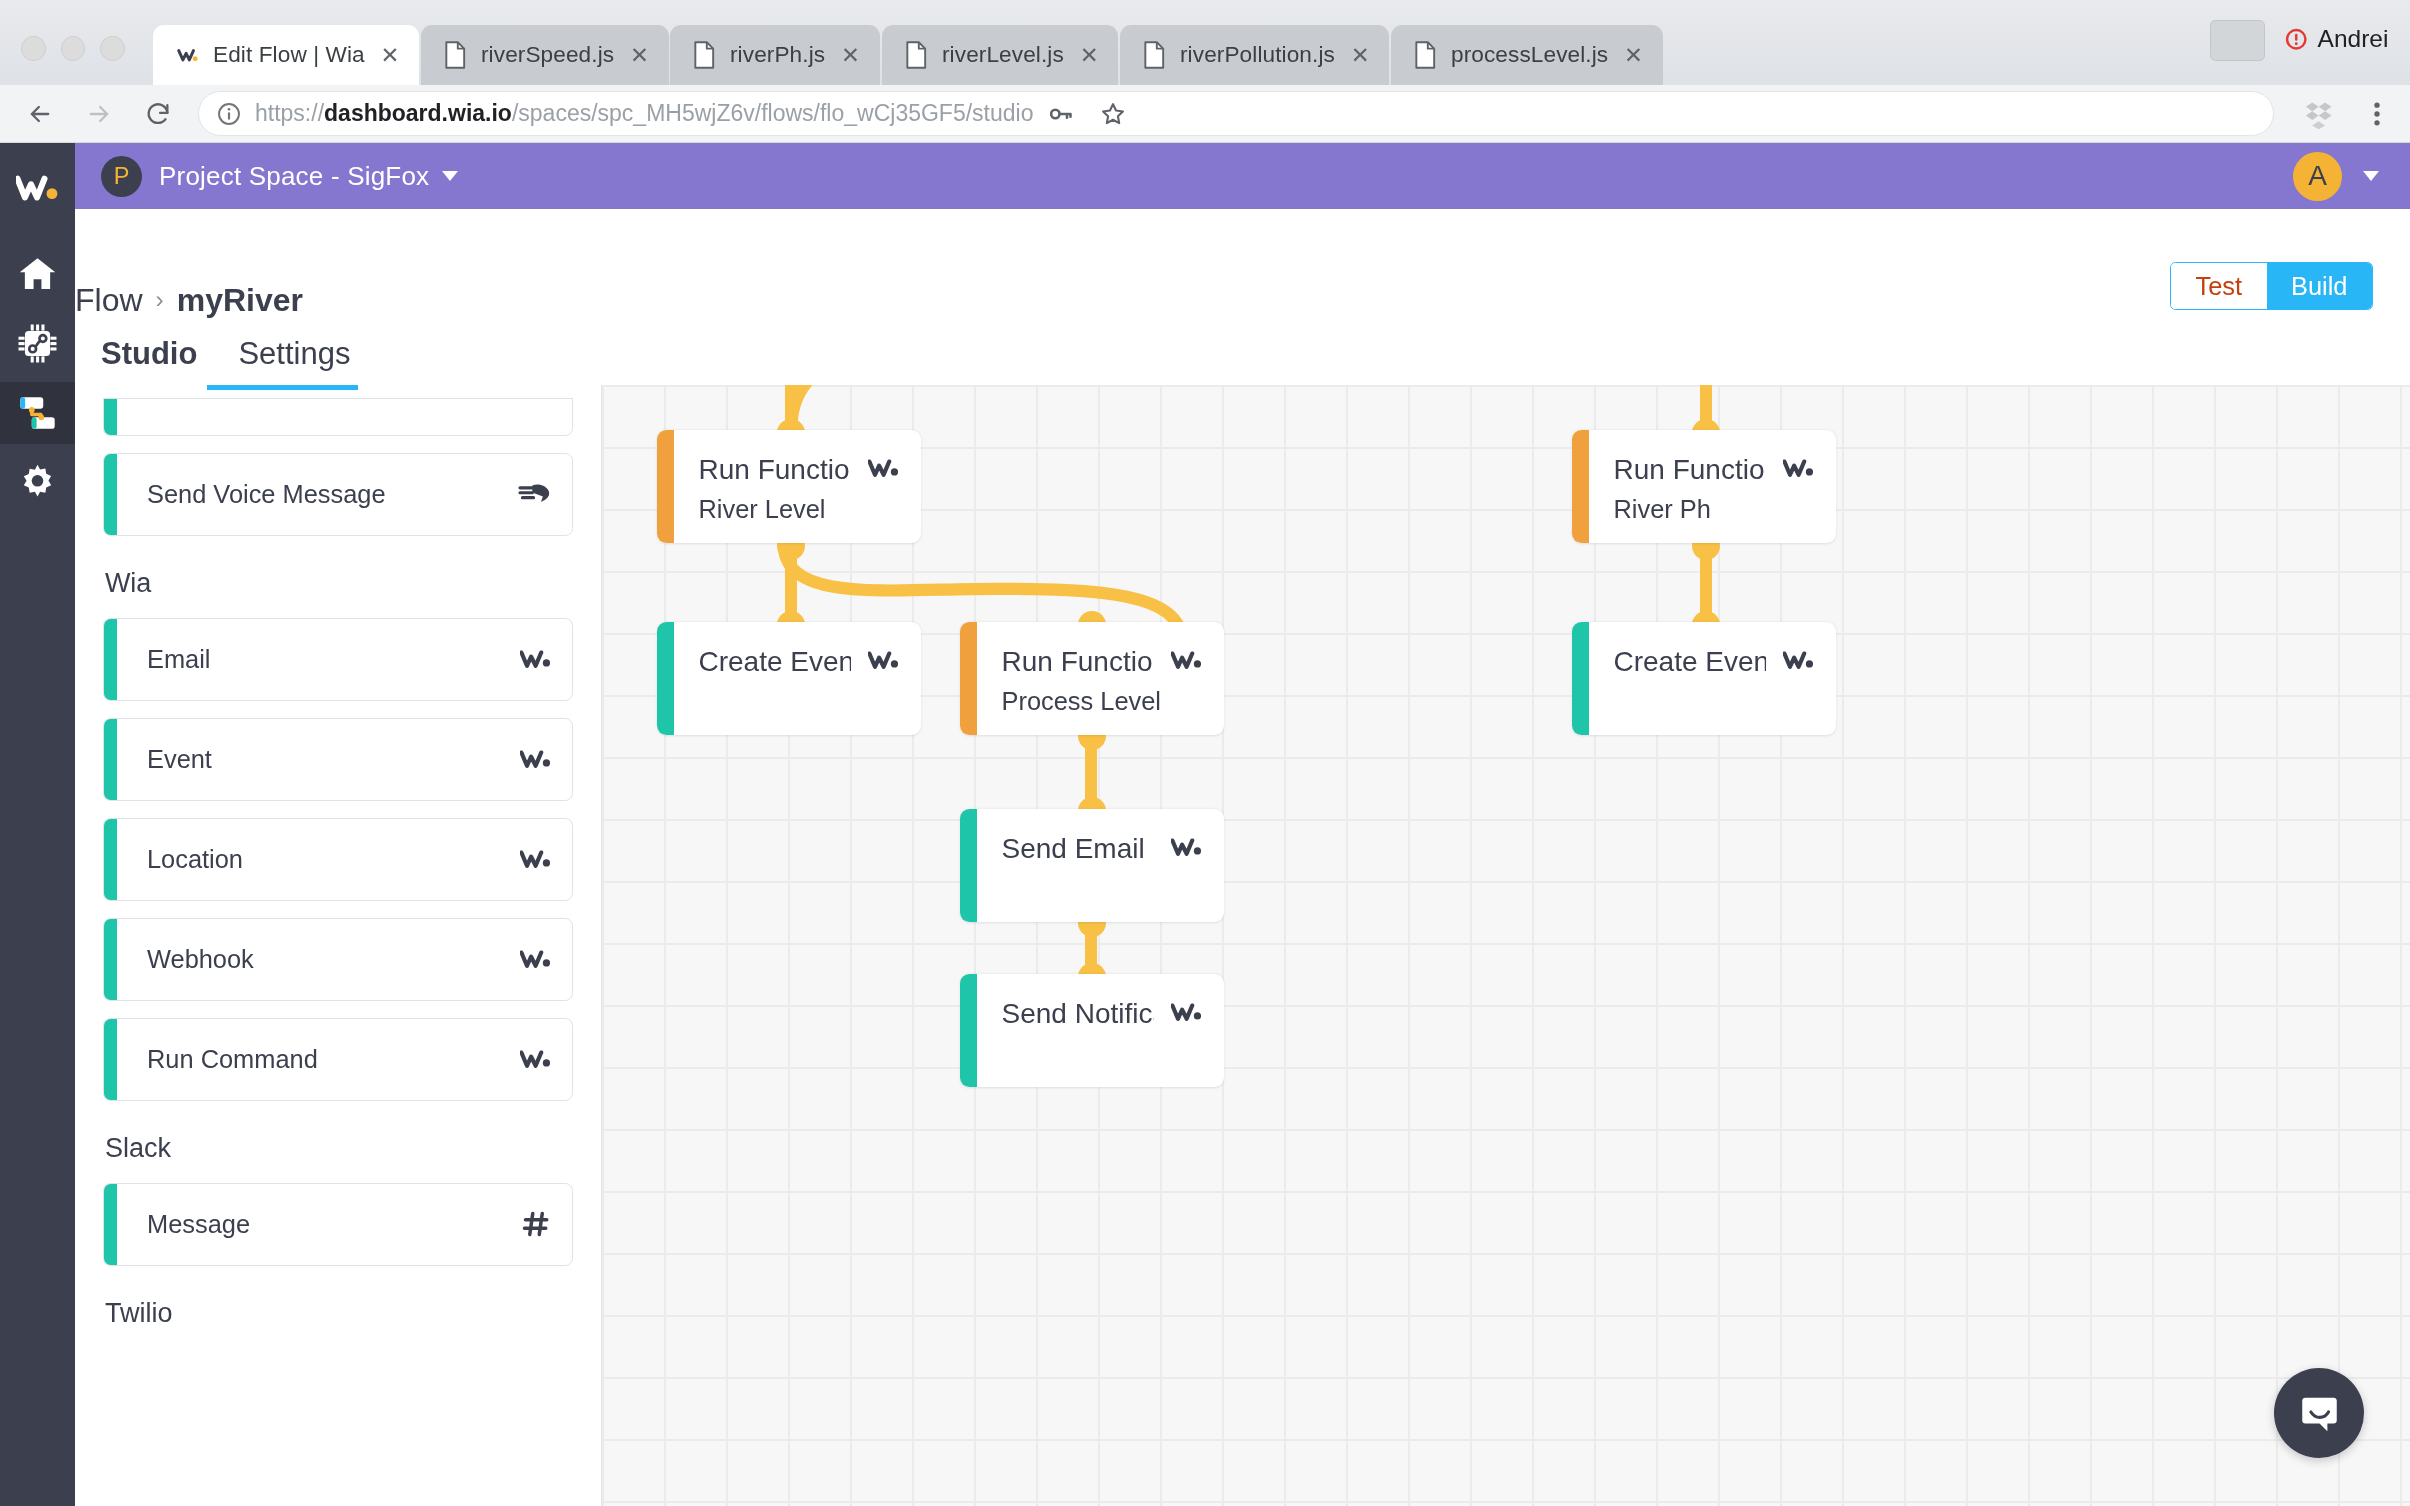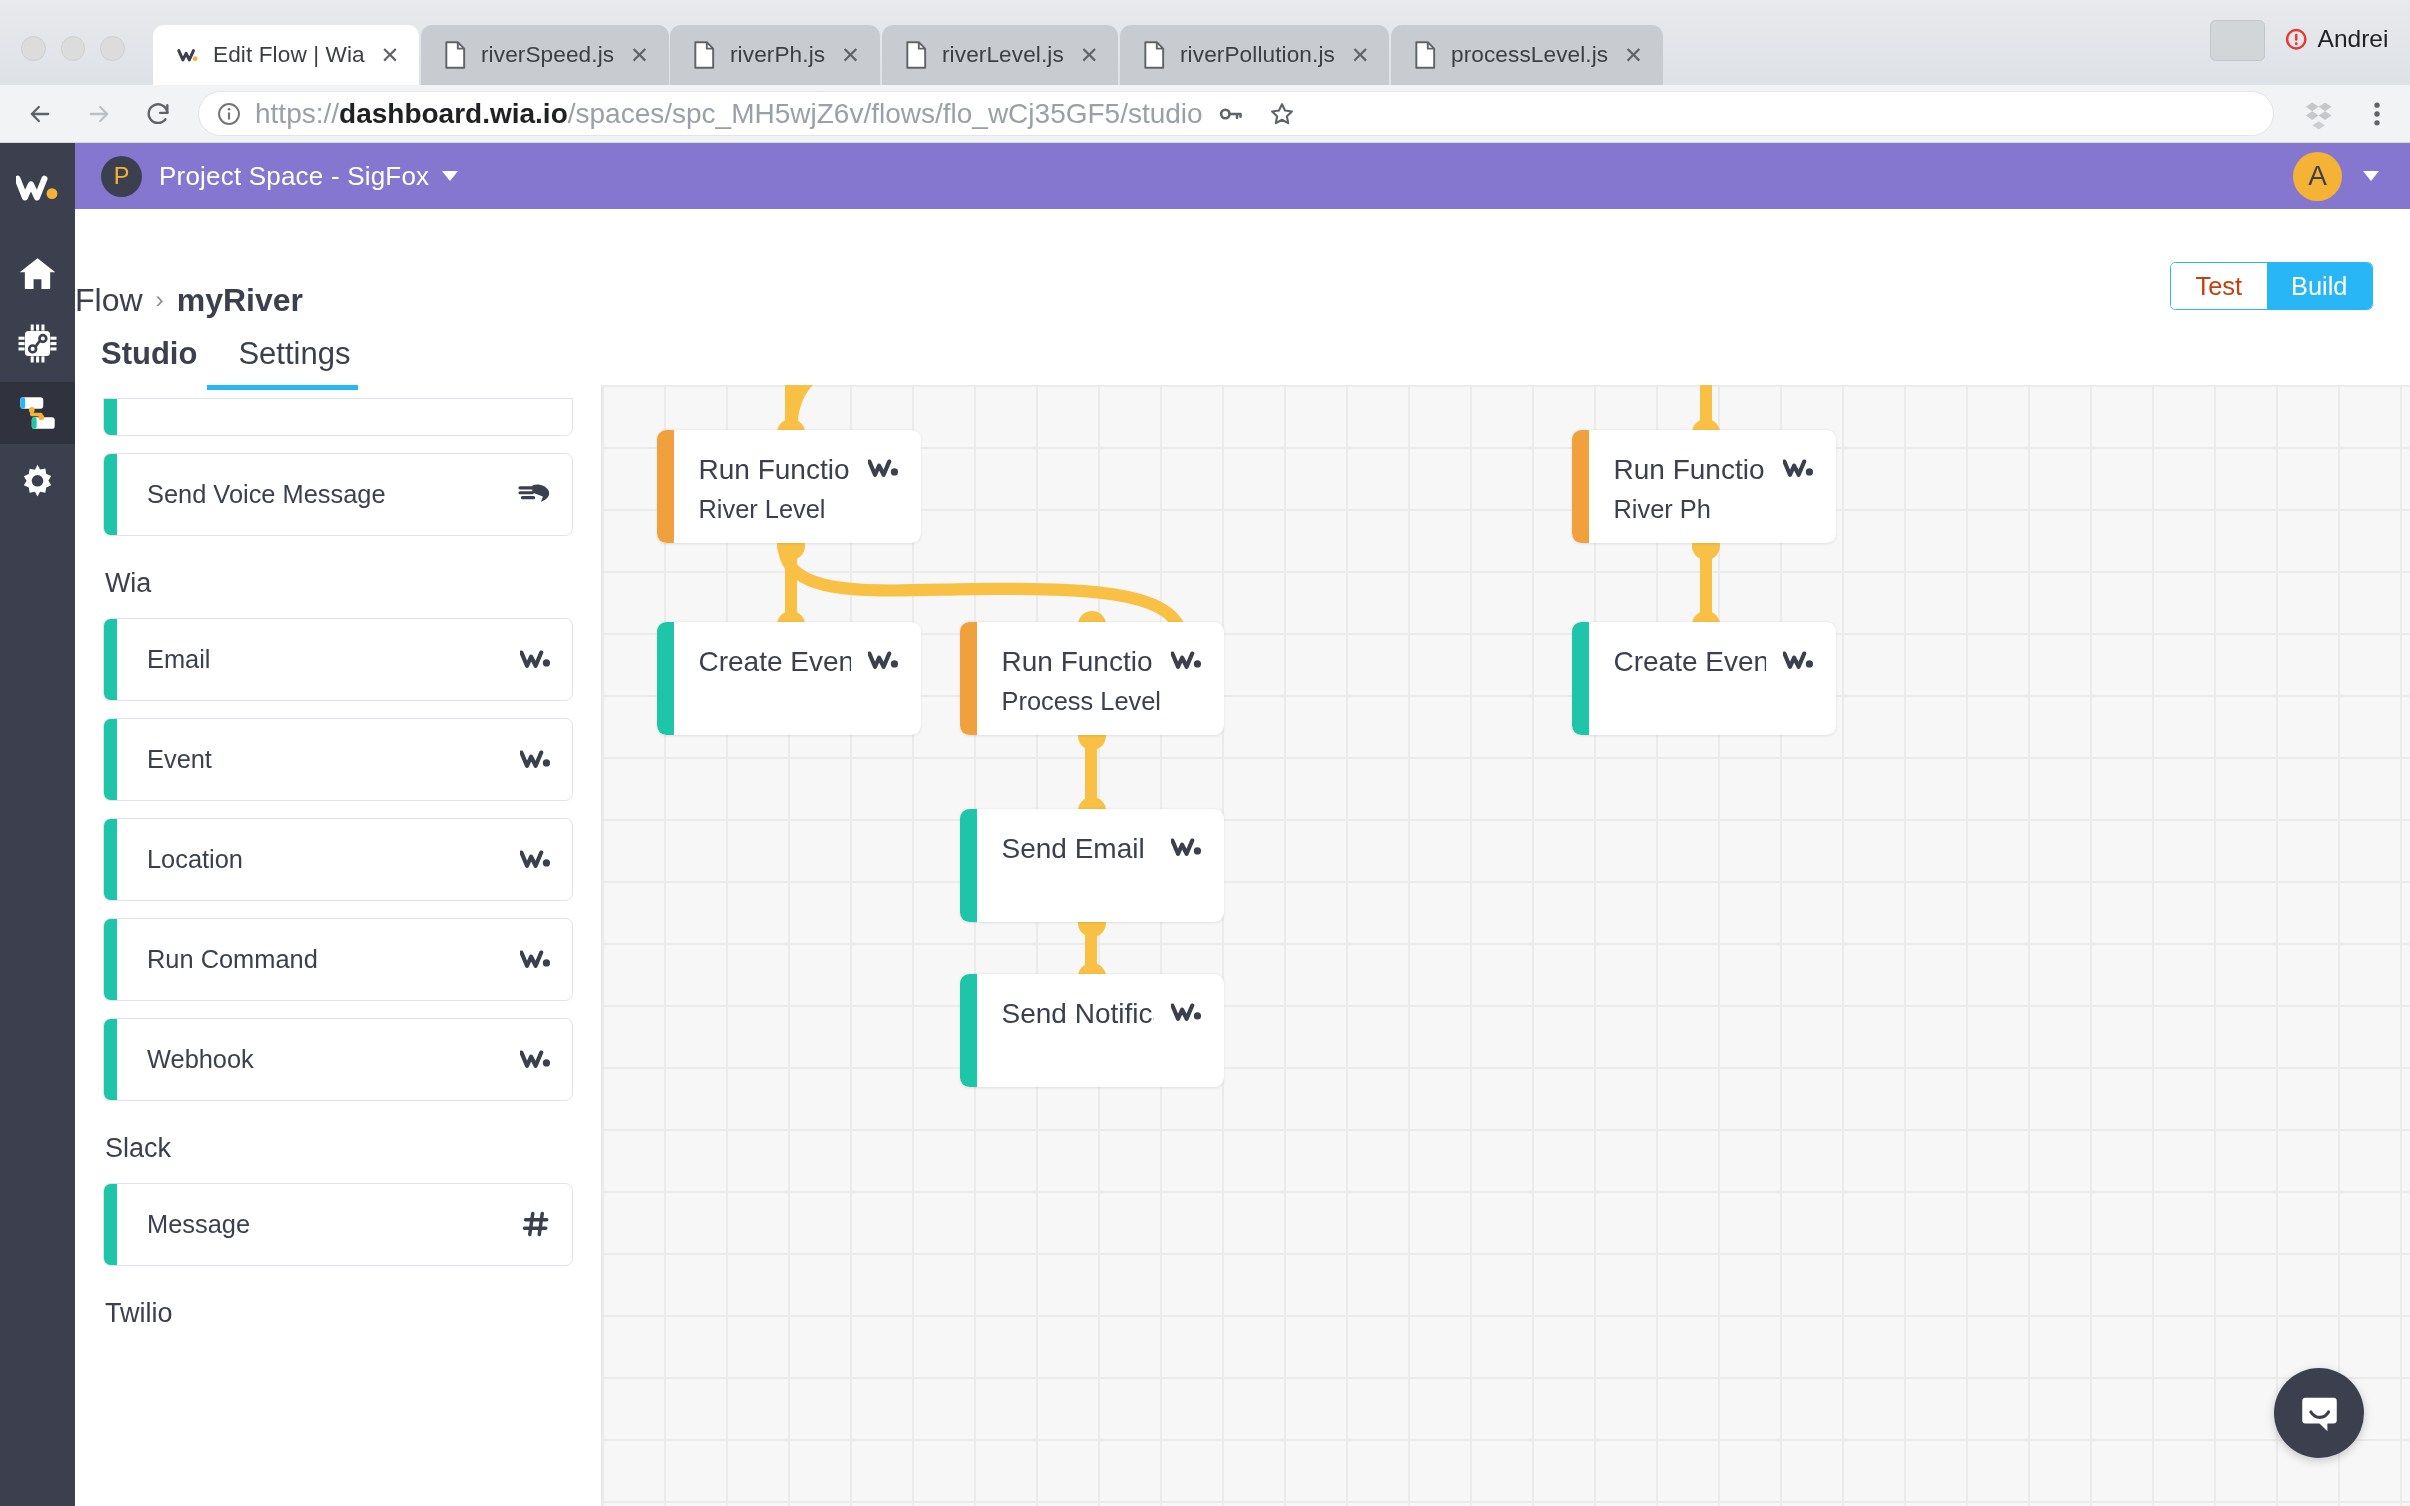--- a/index.html
+++ b/index.html
@@ -41,21 +41,21 @@
     height: 58px; background: #f1f3f4; display: flex; align-items: center;
     padding: 0 21px; gap: 21px; border-bottom: 0.9px solid #d6d8da;
   }
   .nav-btn { width: 38px; height: 38px; display: flex; align-items: center; justify-content: center; color: #5f6368; font-size: 30px; }
   .nav-btn.fwd { color: #bdc1c6; }
   .omnibox {
     flex: 1; height: 45px; background: #fff; border-radius: 24.5px;
     display: flex; align-items: center; padding: 0 17px; gap: 13px;
     border: 0.9px solid #e2e4e6;
   }
-  .url-text { font-size: 28px; color: #9aa0a6; white-space: nowrap; overflow: hidden; text-align: right; }
+  .url-text { font-size: 23px; color: #9aa0a6; white-space: nowrap; overflow: hidden; text-align: right; }
   .url-text b { color: #202124; font-weight: 700; }
   .url-text .scheme { color: #9aa0a6; }
   .omni-actions { display: flex; align-items: center; gap: 24.5px; padding-right: 3.8px; }
   .ext-icons { display: flex; align-items: center; gap: 28px; padding-left: 9.4px; }
 
   
   .app { flex: 1; display: flex; background: #fff; position: relative; }
 
   .railbar {
     width: 75px; background: #3c404e; display: flex; flex-direction: column;
@@ -423,31 +423,31 @@
                 <div class="comp-label">Location</div>
                 <div class="comp-icon">
                   <svg width="32" height="21" viewBox="0 0 46 30">
                     <path d="M2 5 L10 24 L16 11 L22.5 24 L30.5 5" fill="none" stroke="#3c404e" stroke-width="6" stroke-linecap="round" stroke-linejoin="round"></path>
                     <circle cx="38" cy="20" r="5.2" fill="#3c404e"></circle>
                   </svg>
                 </div>
               </div>
               <div class="comp-card">
                 <div class="comp-accent" style="background: rgb(31, 197, 168);"></div>
-                <div class="comp-label">Run Command</div>
+                <div class="comp-label">Webhook</div>
                 <div class="comp-icon">
                   <svg width="32" height="21" viewBox="0 0 46 30">
                     <path d="M2 5 L10 24 L16 11 L22.5 24 L30.5 5" fill="none" stroke="#3c404e" stroke-width="6" stroke-linecap="round" stroke-linejoin="round"></path>
                     <circle cx="38" cy="20" r="5.2" fill="#3c404e"></circle>
                   </svg>
                 </div>
               </div>
               <div class="comp-card">
                 <div class="comp-accent" style="background: rgb(31, 197, 168);"></div>
-                <div class="comp-label">Webhook</div>
+                <div class="comp-label">Run Command</div>
                 <div class="comp-icon">
                   <svg width="32" height="21" viewBox="0 0 46 30">
                     <path d="M2 5 L10 24 L16 11 L22.5 24 L30.5 5" fill="none" stroke="#3c404e" stroke-width="6" stroke-linecap="round" stroke-linejoin="round"></path>
                     <circle cx="38" cy="20" r="5.2" fill="#3c404e"></circle>
                   </svg>
                 </div>
               </div>
               <div class="group-title">Slack</div>
               <div class="comp-card">
                 <div class="comp-accent" style="background: rgb(31, 197, 168);"></div>

